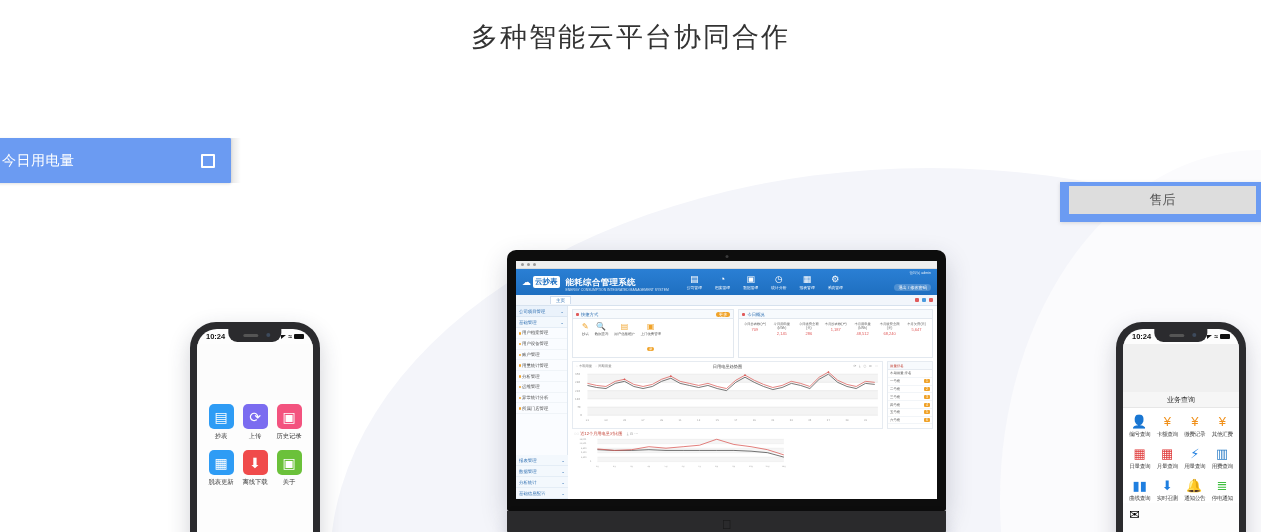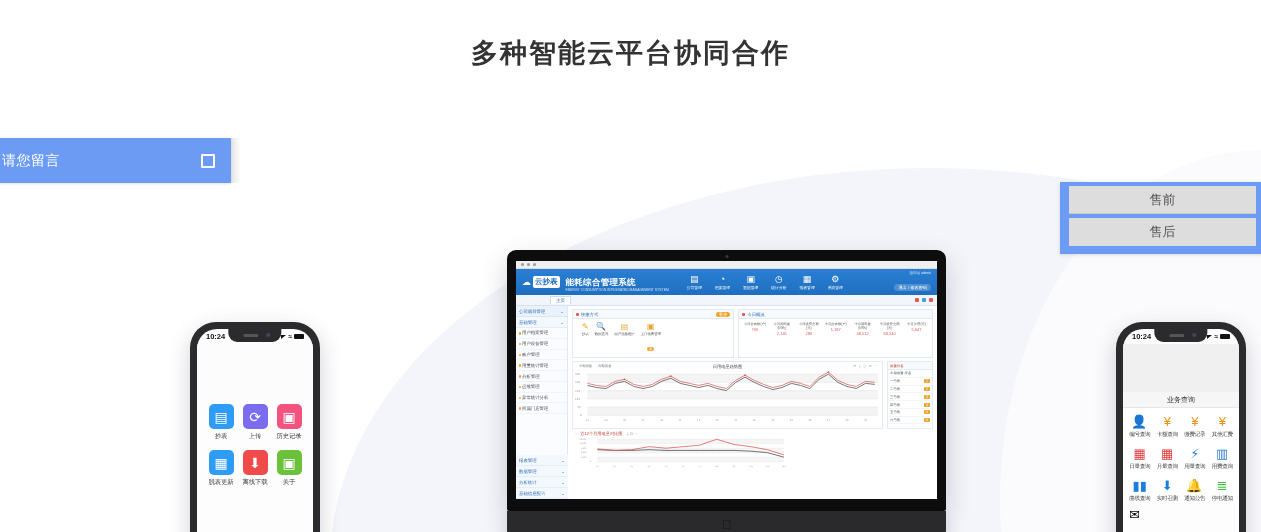--- a/index.html
+++ b/index.html
@@ -26,21 +26,21 @@
     width: 520px; height: 700px;
     background: #fbfbfd;
     border-radius: 50%;
     z-index: 0;
   }
 
   
   .head-wrap { position: absolute; left: 0; top: 0; width: 1261px; z-index: 6; text-align: center; }
   .head-title {
     font-size: 27px; color: #333; letter-spacing: 2px;
-    margin-top: 36px; font-weight: 700; line-height: 34px;
+    margin-top: 20px; font-weight: 400; line-height: 34px;
   }
   .head-sub {
     font-size: 15.5px; color: #3a3a3a; line-height: 28px; margin-top: 15px;
     letter-spacing: .4px;
   }
 
   
   .msg-widget {
     position: absolute; left: -6px; top: 138px; width: 237px; height: 45px;
     background: #6b9bf2; z-index: 40;
@@ -250,26 +250,25 @@
 
   <div class="bg-arc"></div>
   <div class="bg-arc2"></div>
 
   <div class="head-wrap">
     <div class="head-title">多种智能云平台协同合作</div>
   </div>
 
   <div class="msg-widget-shadow"></div>
   <div class="msg-widget">
-    <span class="msg-widget-label">请您留言</span>
+    <span class="msg-widget-label">今日用电量</span>
     <span class="msg-widget-box"></span>
   </div>
 
   <div class="chat-widget">
-    <div class="chat-item">售前</div>
     <div class="chat-item">售后</div>
   </div>
 
   <div class="phone" id="phone-left">
     <div class="phone-screen">
       <div class="phone-notch">
         <span class="spk"></span>
         <span class="cam"></span>
       </div>
       <div class="status-bar">

